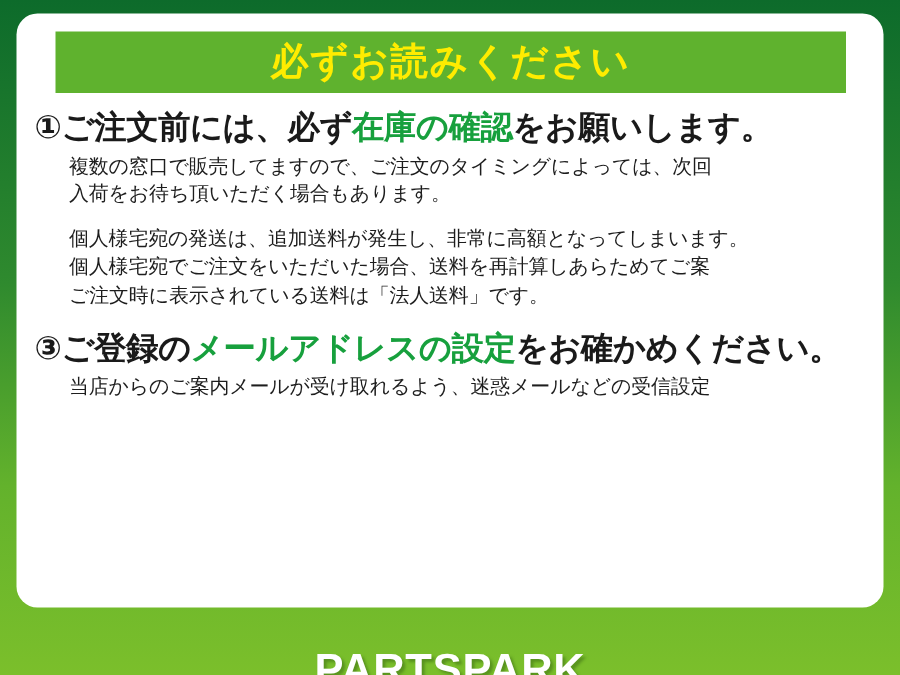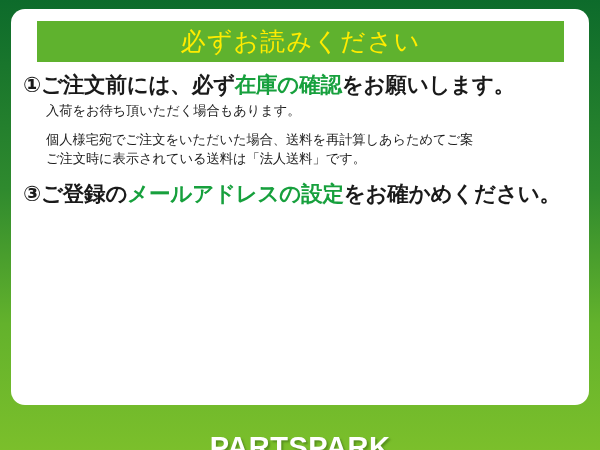--- a/index.html
+++ b/index.html
@@ -38,21 +38,21 @@
     width: 527px;
     height: 41px;
     background: #5fb22e;
     display: flex;
     align-items: center;
     justify-content: center;
   }
   #header-title {
     color: #ffec00;
     font-size: 25px;
-    font-weight: normal;
+    font-weight: bold;
     letter-spacing: 1.2px;
     line-height: 1;
     white-space: nowrap;
   }
 
   
   #items {
     position: absolute;
     left: 0;
     top: 62px;
@@ -121,36 +121,39 @@
       <span id="header-title">必ずお読みください</span>
     </div>
 
     <div id="items">
 
       <div class="item" id="item-1">
         <div class="item-heading">
           <span>①</span><span>ご注文前には、必ず</span><span class="hl">在庫の確認</span><span>をお願いします。</span>
         </div>
         <div class="item-body">
+          <div>複数の窓口で販売してますので、ご注文のタイミングによっては、次回</div>
           <div>入荷をお待ち頂いただく場合もあります。</div>
         </div>
       </div>
 
       <div class="item" id="item-2">
         <div class="item-body">
+          <div>個人様宅宛の発送は、追加送料が発生し、非常に高額となってしまいます。</div>
           <div>個人様宅宛でご注文をいただいた場合、送料を再計算しあらためてご案</div>
           <div>ご注文時に表示されている送料は「法人送料」です。</div>
         </div>
       </div>
 
       <div class="item" id="item-3">
         <div class="item-heading">
           <span>③</span><span>ご登録の</span><span class="hl">メールアドレスの設定</span><span>をお確かめください。</span>
         </div>
         <div class="item-body">
+          <div>当店からのご案内メールが受け取れるよう、迷惑メールなどの受信設定</div>
         </div>
       </div>
 
     </div>
   </div>
 
   <div id="footer">
     <span id="footer-logo">PARTSPARK</span>
   </div>
 

